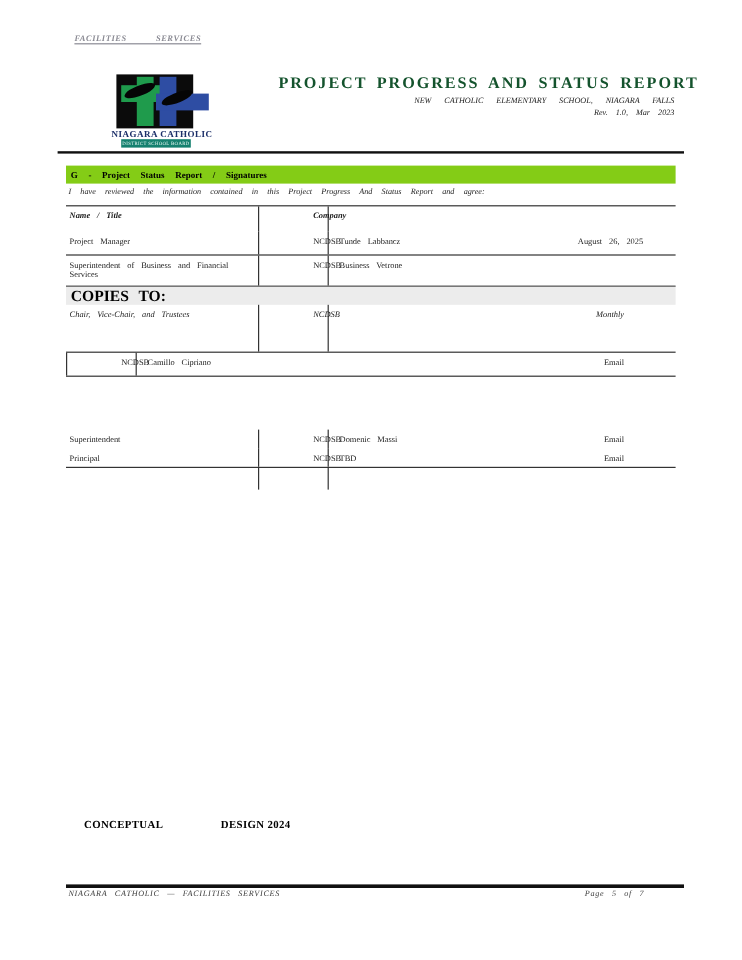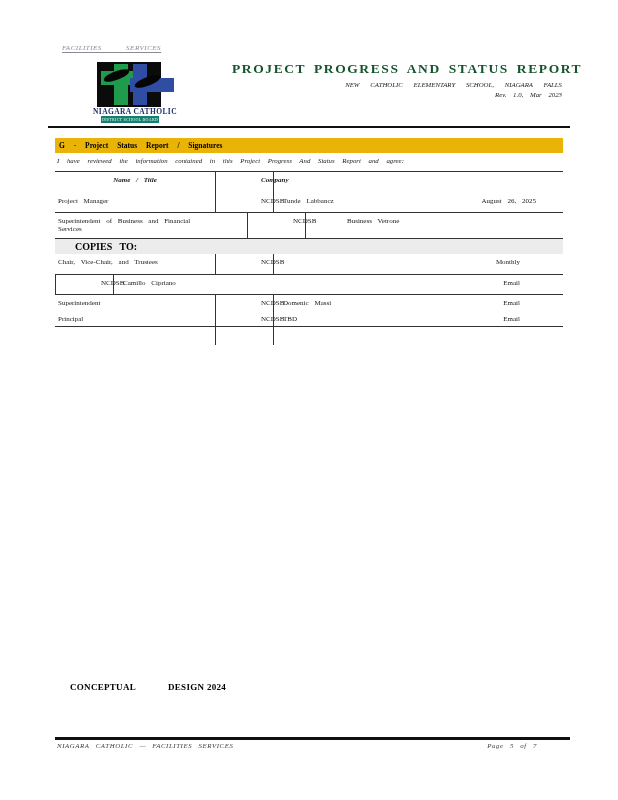--- a/index.html
+++ b/index.html
@@ -3,23 +3,23 @@
 <meta charset="utf-8">
 <style>
   html,body{margin:0;padding:0;}
   body{
     width:618px;height:800px;background:#ffffff;position:relative;
     font-family:"Liberation Serif","DejaVu Serif",serif;color:#1a1a1a;
     overflow:hidden;
   }
   
   .dept-label{
-    position:absolute;left:62px;top:44px;font-size:7px;font-style:italic;
+    position:absolute;left:62px;top:28px;font-size:7px;font-style:italic;
     color:#8b8b94;letter-spacing:.5px;word-spacing:22px;
-    text-decoration:underline;text-underline-offset:2px;
+    text-decoration:underline;text-underline-offset:2px;font-weight:bold;
   }
   .logo-art{position:absolute;left:97px;top:62px;width:82px;height:46px;}
   .logo-black{position:absolute;left:0;top:0;width:64px;height:45px;background:#0b0b0b;}
   .bar{position:absolute;}
   .g-vert{left:17px;top:2px;width:14px;height:41px;background:#1f9b4c;}
   .g-arm{left:4px;top:9px;width:38px;height:14px;background:#1f9b4c;}
   .b-vert{left:36px;top:2px;width:14px;height:41px;background:#2e4da3;}
   .b-arm{left:33px;top:16px;width:44px;height:14px;background:#2e4da3;}
   .leaf{position:absolute;background:#050505;border-radius:70% 30% 70% 30%;}
   .leaf1{left:6px;top:9px;width:27px;height:9px;transform:rotate(-14deg);}
@@ -41,53 +41,53 @@
   .report-subtitle{
     margin-top:4px;font-size:6.8px;font-style:italic;word-spacing:9px;
     white-space:nowrap;color:#222;
   }
   .report-rev{
     margin-top:3px;font-size:6.8px;font-style:italic;word-spacing:5px;color:#222;
   }
   .header-rule{position:absolute;left:48px;top:126px;width:522px;height:2px;background:#101010;}
   
   .section-band{
-    position:absolute;left:55px;top:138px;width:508px;height:15px;background:#eab308;
+    position:absolute;left:55px;top:138px;width:508px;height:15px;background:#84cc16;
     font-size:7.5px;font-weight:bold;word-spacing:7px;line-height:15px;
     padding-left:4px;box-sizing:border-box;color:#000;
   }
   .section-intro{
     position:absolute;left:57px;top:157px;width:500px;font-size:6.8px;font-style:italic;
     word-spacing:6px;color:#222;
   }
   
   .sig-table{position:absolute;left:55px;top:171px;width:508px;border-top:1px solid #333;}
   .t-row{display:flex;box-sizing:border-box;}
   .t-row .c1{width:160px;box-sizing:border-box;padding:4px 3px 2px 3px;font-size:7px;word-spacing:4px;}
   .t-row .c2{width:59px;box-sizing:border-box;padding:4px 0 2px 0;text-align:center;font-size:7px;}
   .t-row .c3{flex:1;display:flex;box-sizing:border-box;padding:4px 0 2px 9px;font-size:7px;word-spacing:4px;}
   .t-row.divs .c2{border-left:1px solid #333;border-right:1px solid #333;padding-left:45px;}
   .t-row.bb{border-bottom:1px solid #333;}
-  .hdr .c1,.hdr .c2{font-style:italic;font-weight:bold;text-align:center;}
-  .h-hdr{height:21px;} .h-pm{height:20px;} .h-sbfs{height:26px;gap:32px;}
-  .h-band{height:15px;} .h-chair{height:21px;} .h-dir{height:20px;}
-  .h-supt{height:16px;} .h-prin{height:16px;} .h-empty{height:18px;}
+  .hdr .c1,.hdr .c2{font-style:italic;font-weight:bold;}
+  .h-hdr{height:21px;} .h-pm{height:20px;} .h-sbfs{height:26px;}
+  .h-band{height:15px;} .h-chair{height:40px;font-style:italic;} .h-dir{height:20px;}
+  .h-supt{height:16px;margin-top:44px;} .h-prin{height:16px;} .h-empty{height:18px;}
   .person{max-width:178px;}
   .note{margin-left:auto;padding-right:43px;white-space:nowrap;}
   .note.date{padding-right:27px;}
   .copies-band{
-    background:#ececec;font-size:10px;font-weight:bold;word-spacing:5px;
-    line-height:15px;padding-left:20px;box-sizing:border-box;color:#000;
+    background:#ececec;font-size:13px;font-weight:bold;word-spacing:5px;
+    line-height:15px;padding-left:4px;box-sizing:border-box;color:#000;
   }
   
   .watermark{
     position:absolute;left:70px;top:682px;font-size:9px;font-weight:bold;
     letter-spacing:.3px;color:#000;
   }
-  .watermark .wm2{margin-left:32px;}
+  .watermark .wm2{margin-left:48px;}
   .footer-rule{position:absolute;left:55px;top:737px;width:515px;height:3px;background:#101010;}
   .footer-row{
     position:absolute;left:57px;top:742px;width:508px;display:flex;
     font-size:6.8px;font-style:italic;color:#3d3d3d;letter-spacing:.6px;word-spacing:4px;
   }
   .footer-right{margin-left:auto;padding-right:28px;}
 </style>
 </head>
 <body>
 

